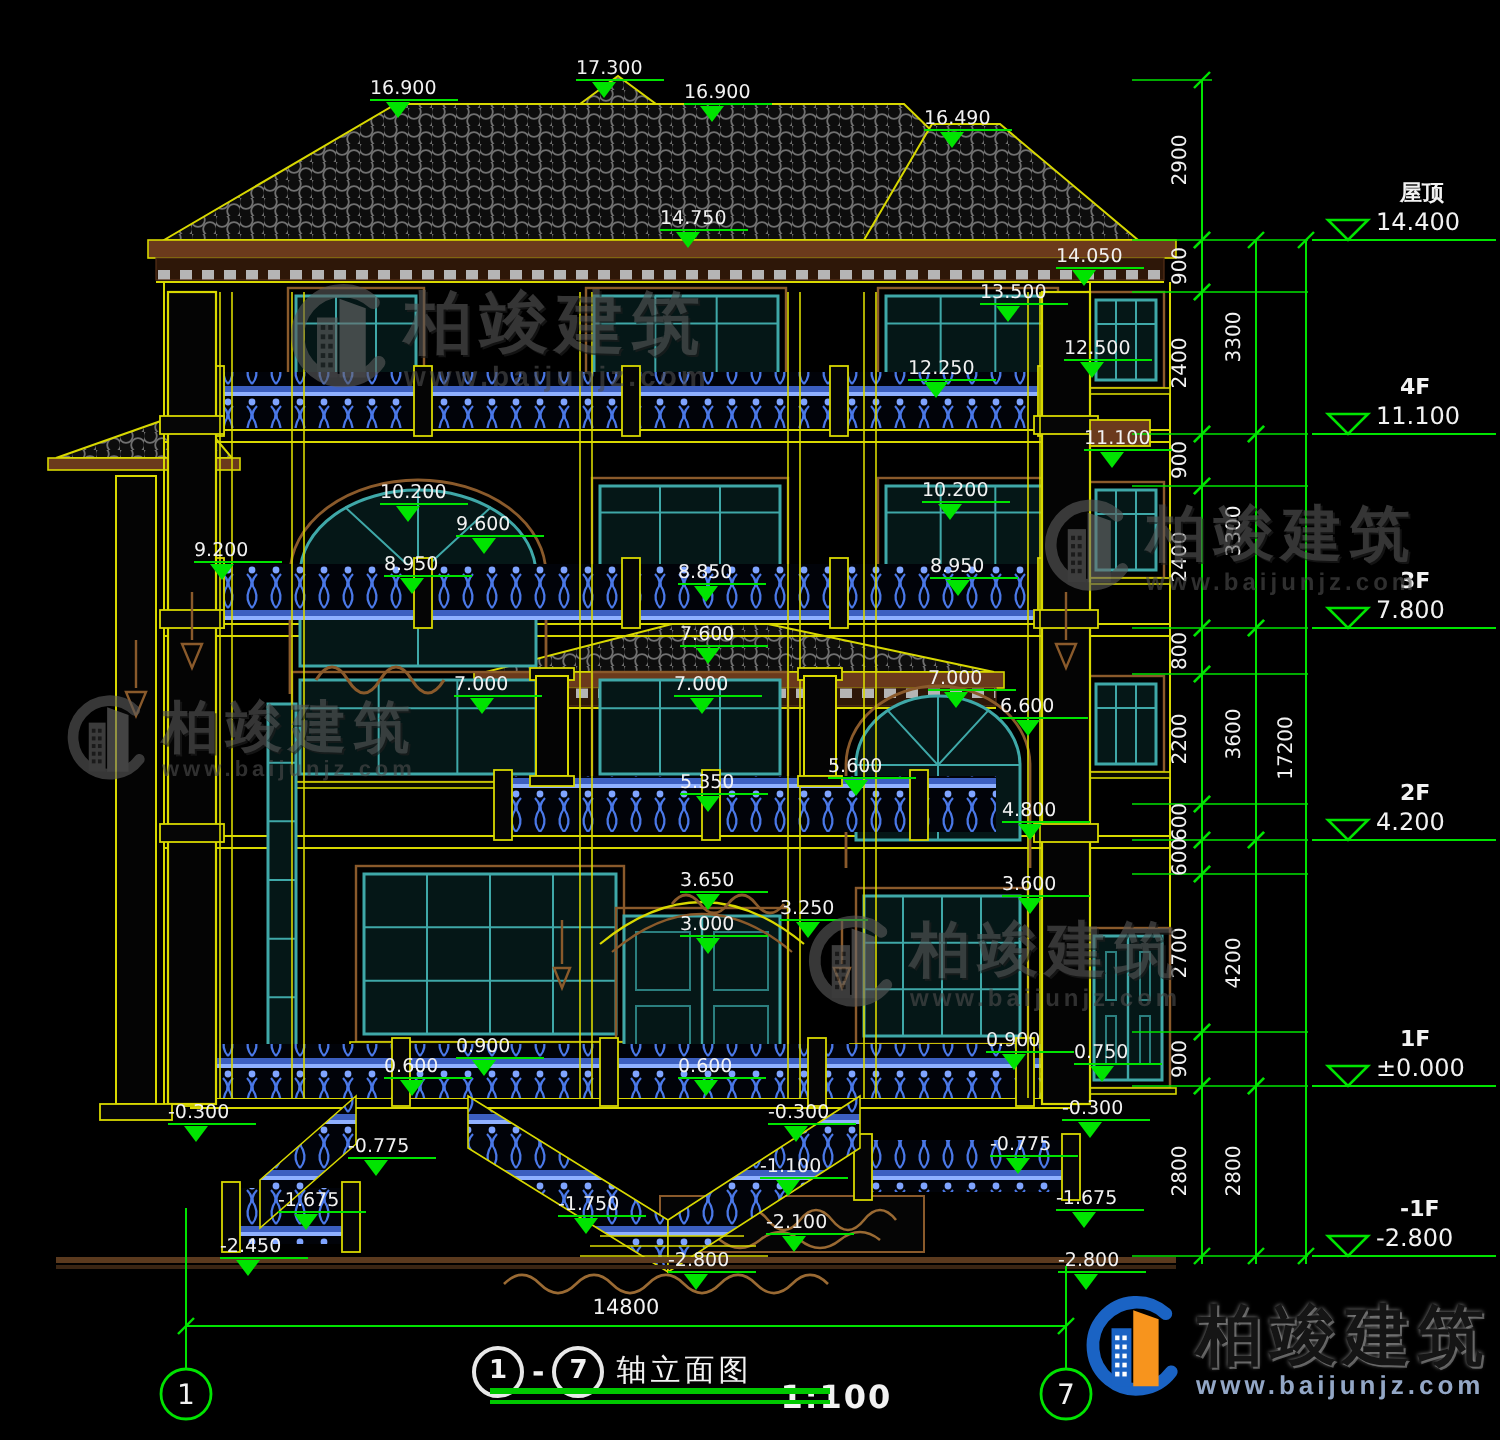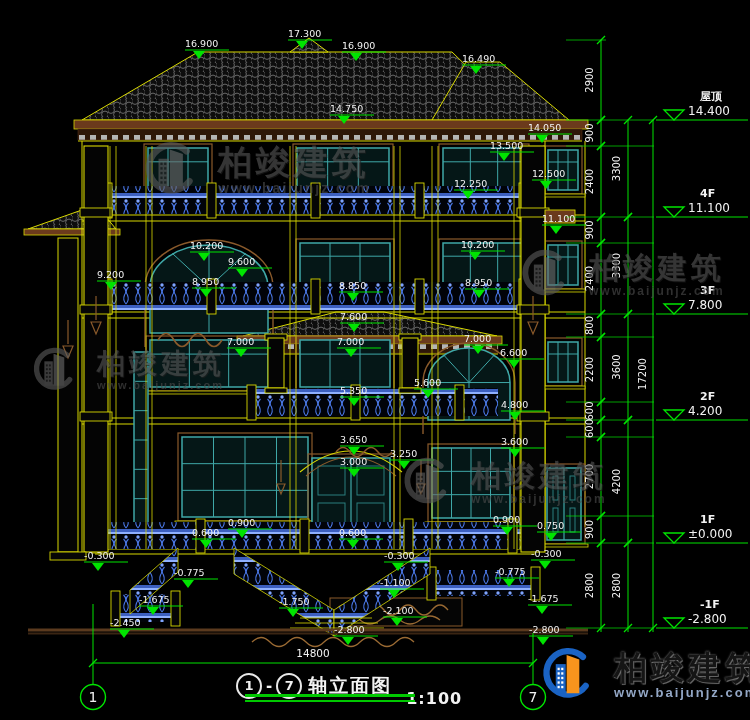--- a/index.html
+++ b/index.html
@@ -1,34 +1,34 @@
 <!DOCTYPE html>
 <html><head>
 <meta charset="utf-8">
 <style>
   html,body{margin:0;padding:0;background:#000;}
   #canvas{position:relative;width:750px;height:720px;background:#000;overflow:hidden;
           font-family:"DejaVu Sans",sans-serif;}
   #cad{position:absolute;left:0;top:0;}
-  .wm{position:absolute;display:flex;align-items:center;gap:22px;pointer-events:none;}
+  .wm{position:absolute;display:flex;align-items:center;gap:6px;pointer-events:none;}
   .wm .wm-col{display:flex;flex-direction:column;line-height:1;}
   .wm .wm-cn{font-weight:900;letter-spacing:4px;white-space:nowrap;
              font-family:"DejaVu Sans",sans-serif;}
   .wm .wm-url{font-weight:700;letter-spacing:2px;white-space:nowrap;margin-top:2px;
               font-family:Liberation Sans, sans-serif;}
   .wm.gray .wm-cn{color:#565656;text-shadow:1px 1px 0 #1f1f1f;}
   .wm.gray .wm-url{color:#4c4c4c;}
   .wm.color .wm-cn{color:#151515;text-shadow:0 0 2px #8a8a8a,1px 1px 0 #555;}
   .wm.color .wm-url{color:#93a7c6;}
   .titlebar{position:absolute;left:236px;top:663px;display:flex;align-items:center;gap:6px;
             color:#f2f2f2;z-index:3;}
   .axis-circle{display:inline-flex;width:22px;height:22px;border:2px solid #e8e8e8;border-radius:50%;
                align-items:center;justify-content:center;font-size:13px;font-weight:700;}
   .title-dash{font-weight:700;font-size:15px;margin:0 -2px;}
-  .title-text{font-size:19px;font-weight:700;letter-spacing:2px;}
+  .title-text{font-size:15px;font-weight:400;letter-spacing:2px;}
   .title-scale{font-size:16px;font-weight:700;margin-left:8px;letter-spacing:1px;margin-top:26px;}
   .title-underline{position:absolute;left:245px;top:694px;width:170px;height:3px;z-index:3;
                    border-top:3px solid #00c800;border-bottom:2px solid #00c800;}
 </style>
 </head>
 <body>
 <div id="canvas">
 
 <svg id="cad" width="750" height="720" viewBox="0 0 750 720">
   <defs>

